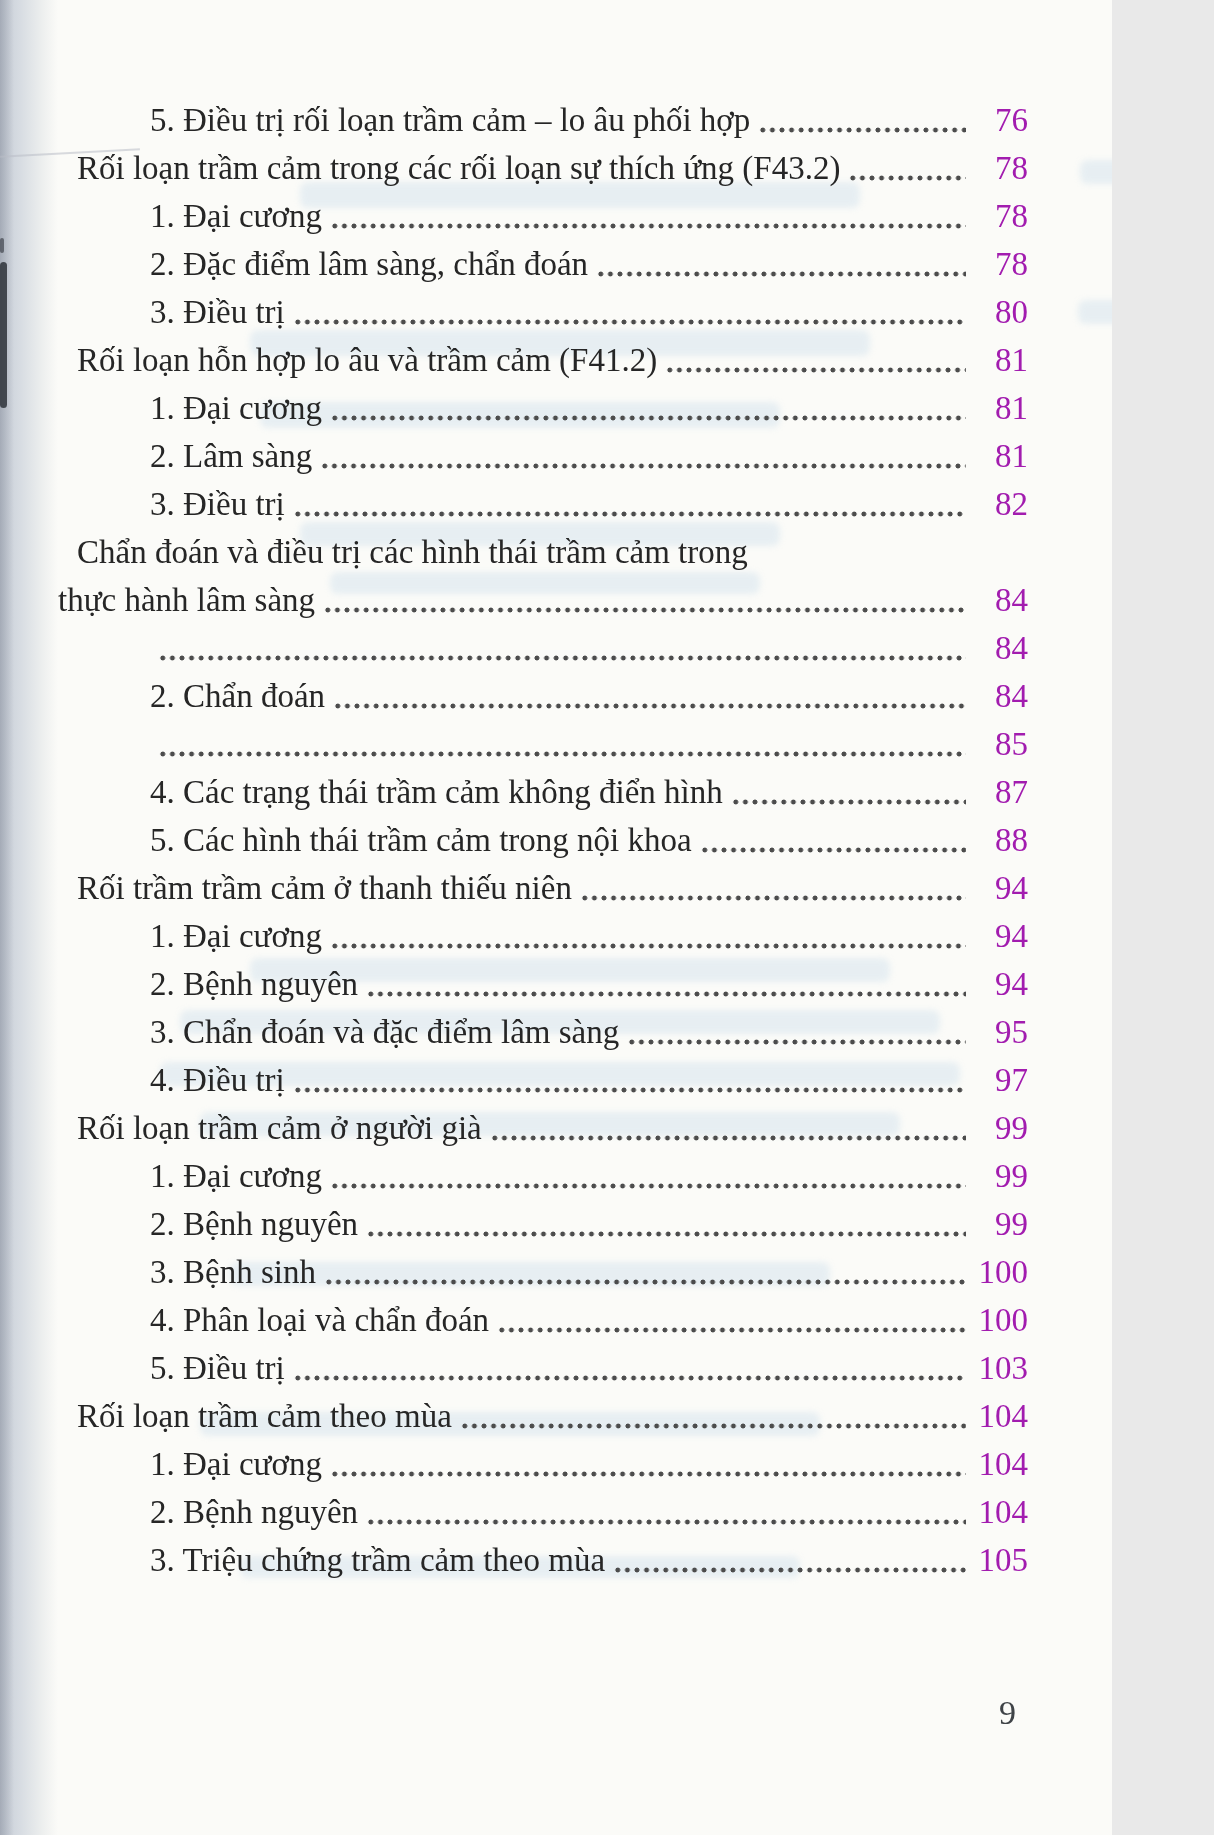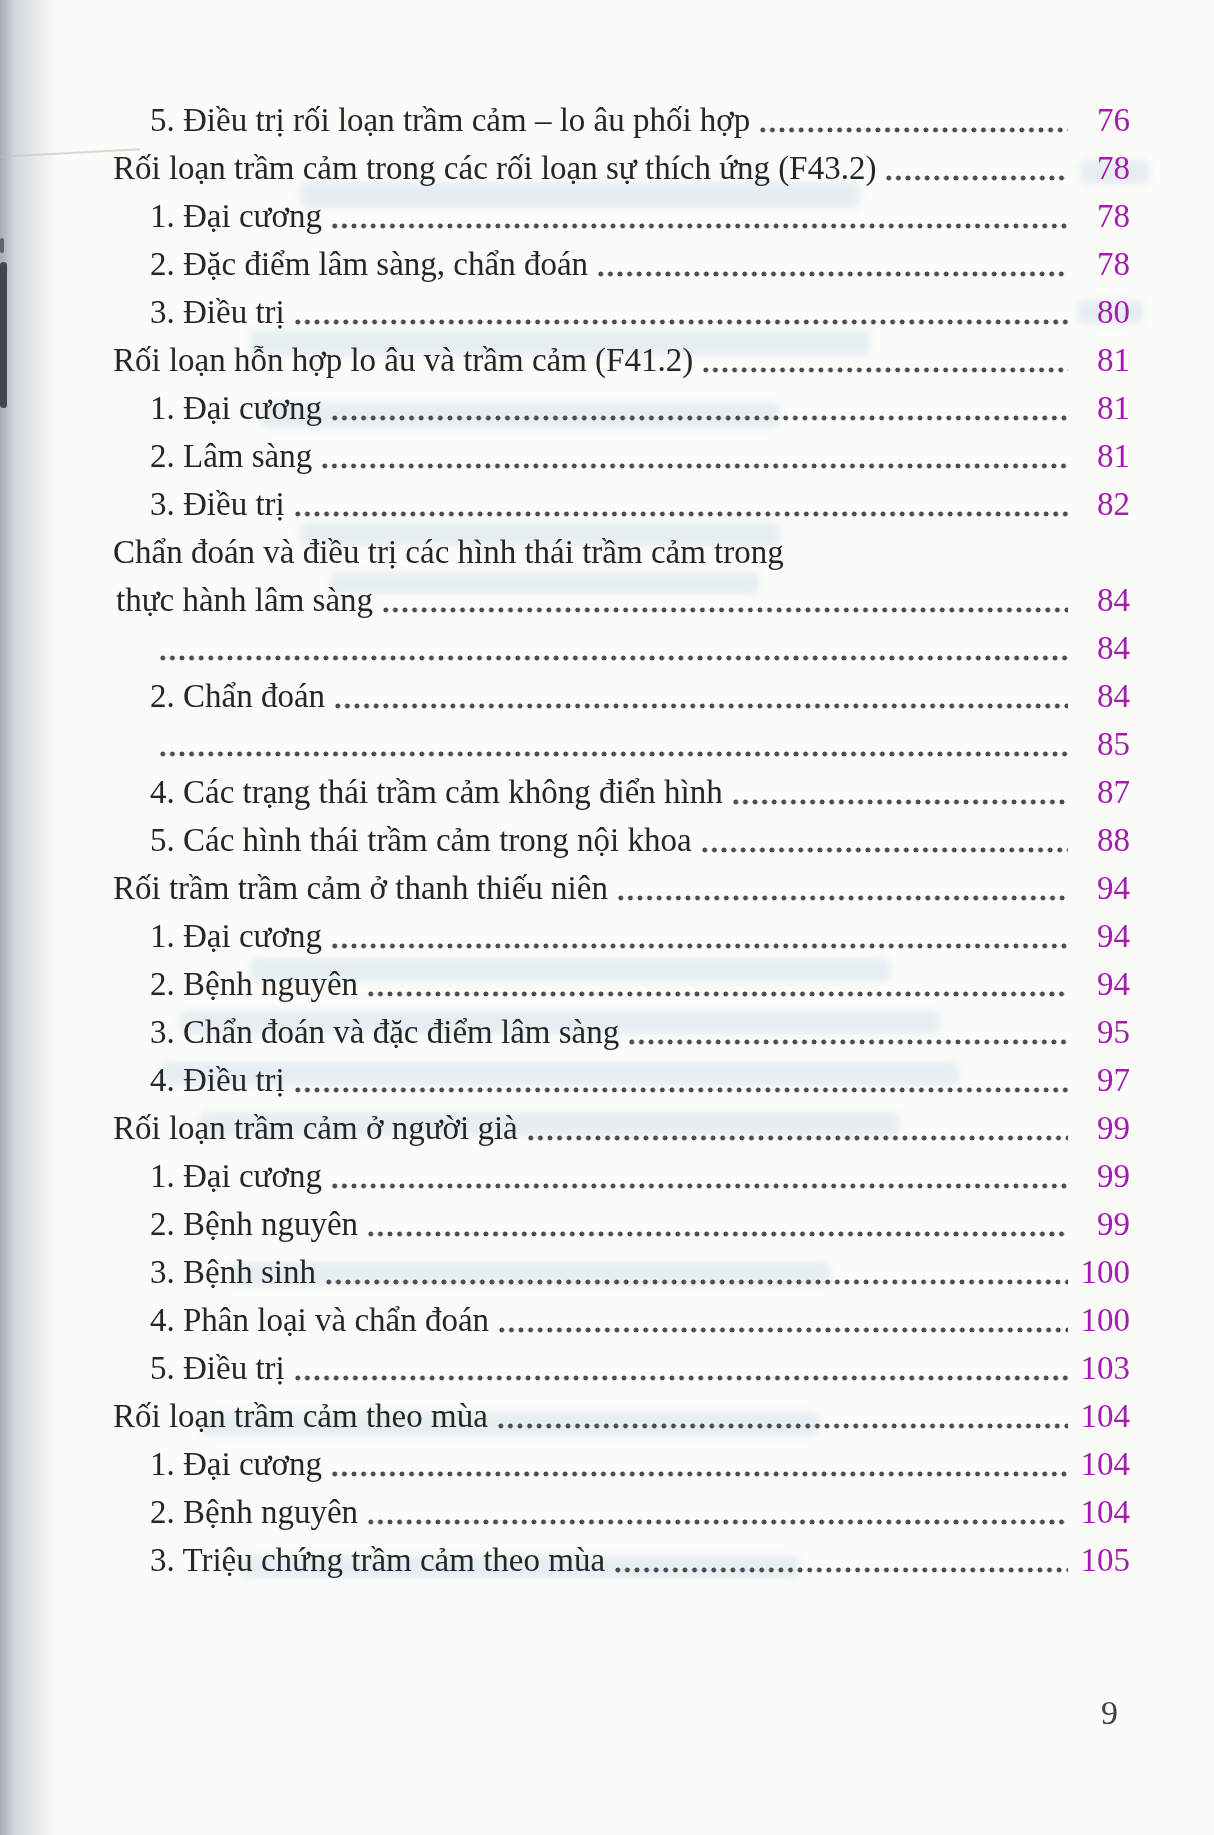--- a/index.html
+++ b/index.html
@@ -1,18 +1,18 @@
 <!DOCTYPE html>
 <html><head>
 <meta charset="utf-8">
 <style>
   html,body { margin:0; padding:0; background:#e9e9e9; }
   .page {
     position:relative;
-    width:1214px; height:1835px;
+    width:1112px; height:1835px;
     background:#fbfbf8;
     overflow:hidden;
     font-family:"Liberation Serif", serif;
     color:#262626;
   }
   
   .spine {
     position:absolute; left:0; top:0; bottom:0; width:58px;
     background:linear-gradient(90deg,#c6ccd6 0%,#d7dce2 35%,#eef0ef 75%,rgba(251,251,248,0) 100%);
   }
@@ -28,23 +28,23 @@
     background:#b9bec6; opacity:.55; transform:rotate(-3deg);
   }
   
   .ghost {
     position:absolute; background:#cfe0ec; border-radius:8px;
     filter:blur(3px); opacity:.45; pointer-events:none;
   }
   
   .toc { position:absolute; top:96px; left:0; right:84px; font-size:33px; }
   .row { display:flex; height:48px; line-height:48px; white-space:nowrap; }
-  .row.section { padding-left:113px; }
+  .row.section { padding-left:77px; }
   .row.item    { padding-left:150px; }
-  .row.cont    { padding-left:116px; }
+  .row.cont    { padding-left:58px; }
   .label { flex:0 0 auto; }
   .leader {
     flex:1 1 auto;
     align-self:flex-end;
     height:8px;
     margin:0 6px 10px 8px;
     background-image:radial-gradient(circle, #4c4c4c 2.1px, rgba(0,0,0,0) 2.8px);
     background-size:9.6px 8px;
     background-repeat:repeat-x;
     background-position:left bottom;

